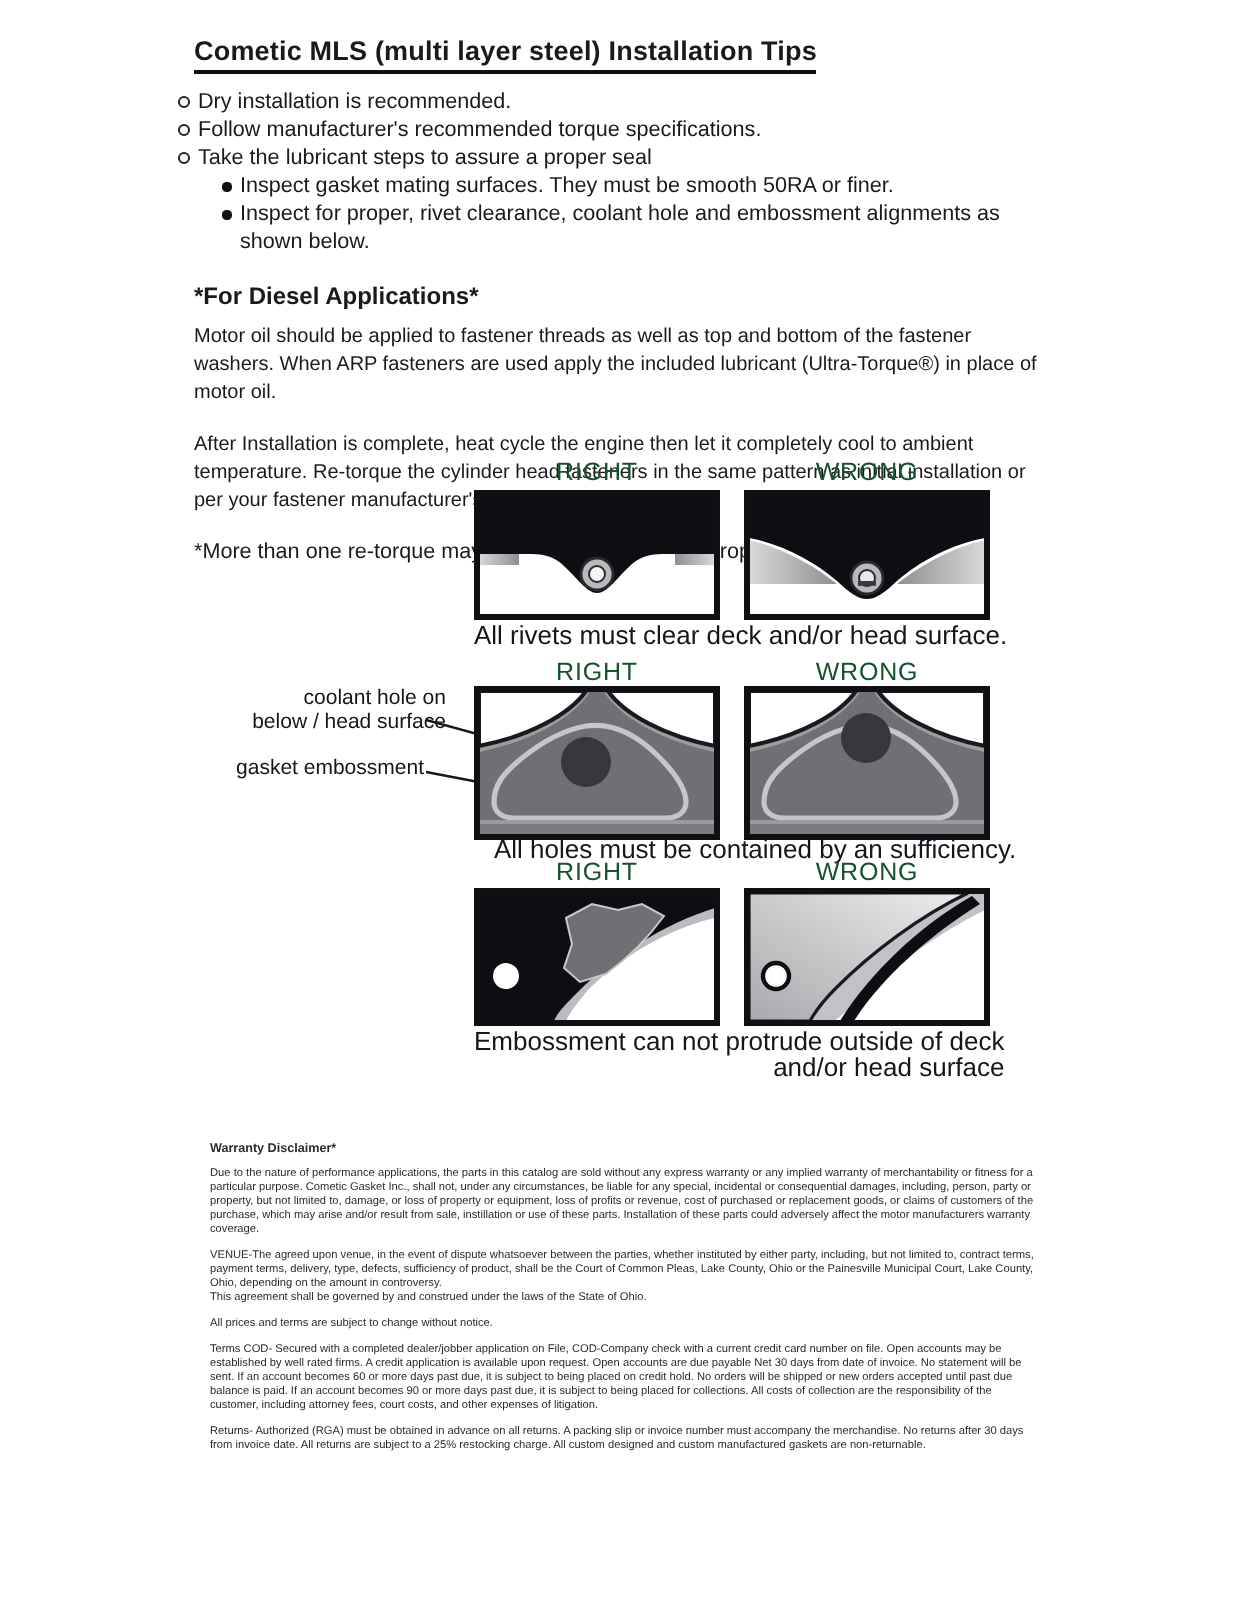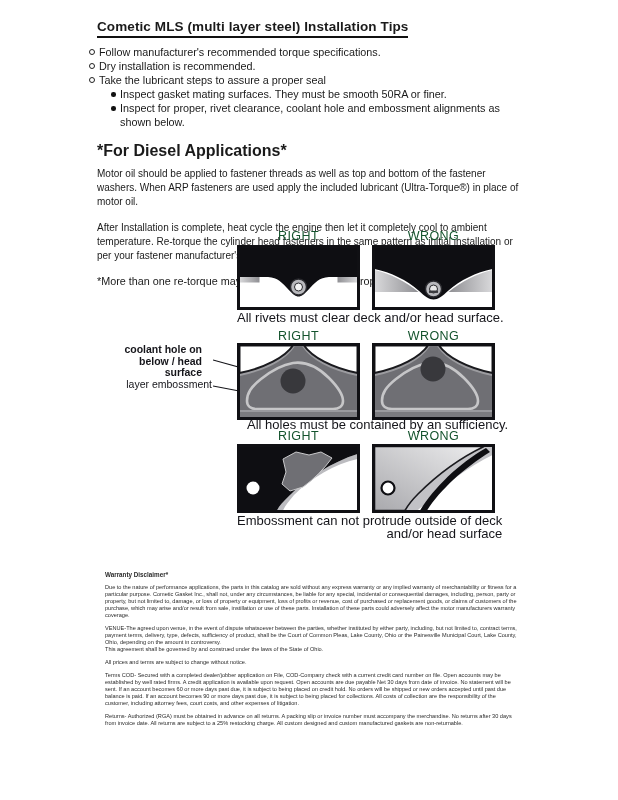--- a/index.html
+++ b/index.html
@@ -12,21 +12,21 @@
   .title{font-size:13.5px;font-weight:bold;letter-spacing:.1px;display:inline-block;
          border-bottom:2px solid #111;padding-bottom:2px;margin:0 0 7px 0;}
   .bullets{margin:0 0 0 -8px;padding:0;list-style:none;}
   .bullets li{font-size:10.8px;line-height:14px;position:relative;padding-left:10px;}
   .bullets li .o{position:absolute;left:0;top:4px;width:4px;height:4px;border:1px solid #222;
                  border-radius:50%;display:inline-block;}
   .subbullets{margin:0 0 0 12px;padding:0;list-style:none;}
   .subbullets li{font-size:10.8px;line-height:14px;position:relative;padding-left:9px;}
   .subbullets li .b{position:absolute;left:0;top:5px;width:4.5px;height:4.5px;background:#111;
                     border-radius:50%;display:inline-block;}
-  .diesel-h{font-size:16px;font-weight:bold;margin:13px 0 7px 0;}
+  .diesel-h{font-size:12px;font-weight:bold;margin:13px 0 7px 0;}
   .para{font-size:10px;line-height:14.2px;margin:0 0 11px 0;width:424px;}
   .note{font-size:10.8px;line-height:14px;margin:0;}
   
   .diag{position:absolute;left:0;top:0;width:618px;height:800px;pointer-events:none;}
   .dg-label{position:absolute;width:123px;text-align:center;font-size:12.5px;letter-spacing:.4px;color:#14532d;}
   .dg-box{position:absolute;width:123px;}
   .dg-caption{position:absolute;font-size:13px;line-height:12.5px;color:#15151a;text-align:right;}
   .side-label{position:absolute;font-size:10.5px;line-height:11.5px;text-align:right;color:#15151a;}
   svg{display:block;}
   
@@ -39,22 +39,22 @@
 </style>
 </head>
 <body>
 
 <div class="doc">
 
   <div class="content">
     <h1 class="title">Cometic MLS (multi layer steel) Installation Tips</h1>
 
     <ul class="bullets">
+      <li><span class="o"></span><span>Dry installation is recommended.</span></li>
       <li><span class="o"></span><span>Follow manufacturer's recommended torque specifications.</span></li>
-      <li><span class="o"></span><span>Dry installation is recommended.</span></li>
       <li><span class="o"></span><span>Take the lubricant steps to assure a proper seal</span>
         <ul class="subbullets">
           <li><span class="b"></span><span>Inspect gasket mating surfaces.  They must be smooth 50RA or finer.</span></li>
           <li><span class="b"></span><span>Inspect for proper, rivet clearance, coolant hole and embossment alignments as shown below.</span></li>
         </ul>
       </li>
     </ul>
 
     <div class="diesel-h">*For Diesel Applications*</div>
     <p class="para">Motor oil should be applied to fastener threads as well as top and bottom of the fastener washers. When ARP fasteners are used apply the included lubricant (Ultra-Torque®) in place of motor oil.</p>
@@ -100,25 +100,25 @@
         <rect x="57" y="45.5" width="9" height="2.4" fill="#3a3a3e"></rect>
         <rect x="1.5" y="1.5" width="120" height="62" fill="none" stroke="#101014" stroke-width="3"></rect>
       </svg>
     </div>
 
     <div class="dg-caption" style="left:237px;top:312px;">All rivets must clear deck and/or head surface.</div>
 
     <div class="dg-label" style="left:237px;top:329px;">RIGHT</div>
     <div class="dg-label" style="left:372px;top:329px;">WRONG</div>
 
-    <div class="side-label" style="left:100px;top:344px;width:102px;font-weight:bold;">
+    <div class="side-label" style="left:121px;top:344px;width:102px;">
       <div>coolant hole on</div>
       <div>below / head surface</div>
     </div>
-    <div class="side-label" style="left:110px;top:379px;width:102px;">layer embossment</div>
+    <div class="side-label" style="left:110px;top:379px;width:102px;">gasket embossment</div>
 
     <svg style="position:absolute;left:213px;top:352px;" width="85" height="46">
       <line x1="0" y1="8" x2="80" y2="30" stroke="#15151a" stroke-width="1.2"></line>
       <line x1="0" y1="34" x2="42" y2="42" stroke="#15151a" stroke-width="1.2"></line>
     </svg>
 
     <div class="dg-box" style="left:237px;top:343px;">
       <svg width="123" height="77" viewBox="0 0 123 77">
         <rect x="1.5" y="1.5" width="120" height="74" fill="#6f6f74"></rect>
         <path d="M56,2.5 C48,14 30,25 2.5,31" stroke="#9c9ca0" stroke-width="4" fill="none"></path>

